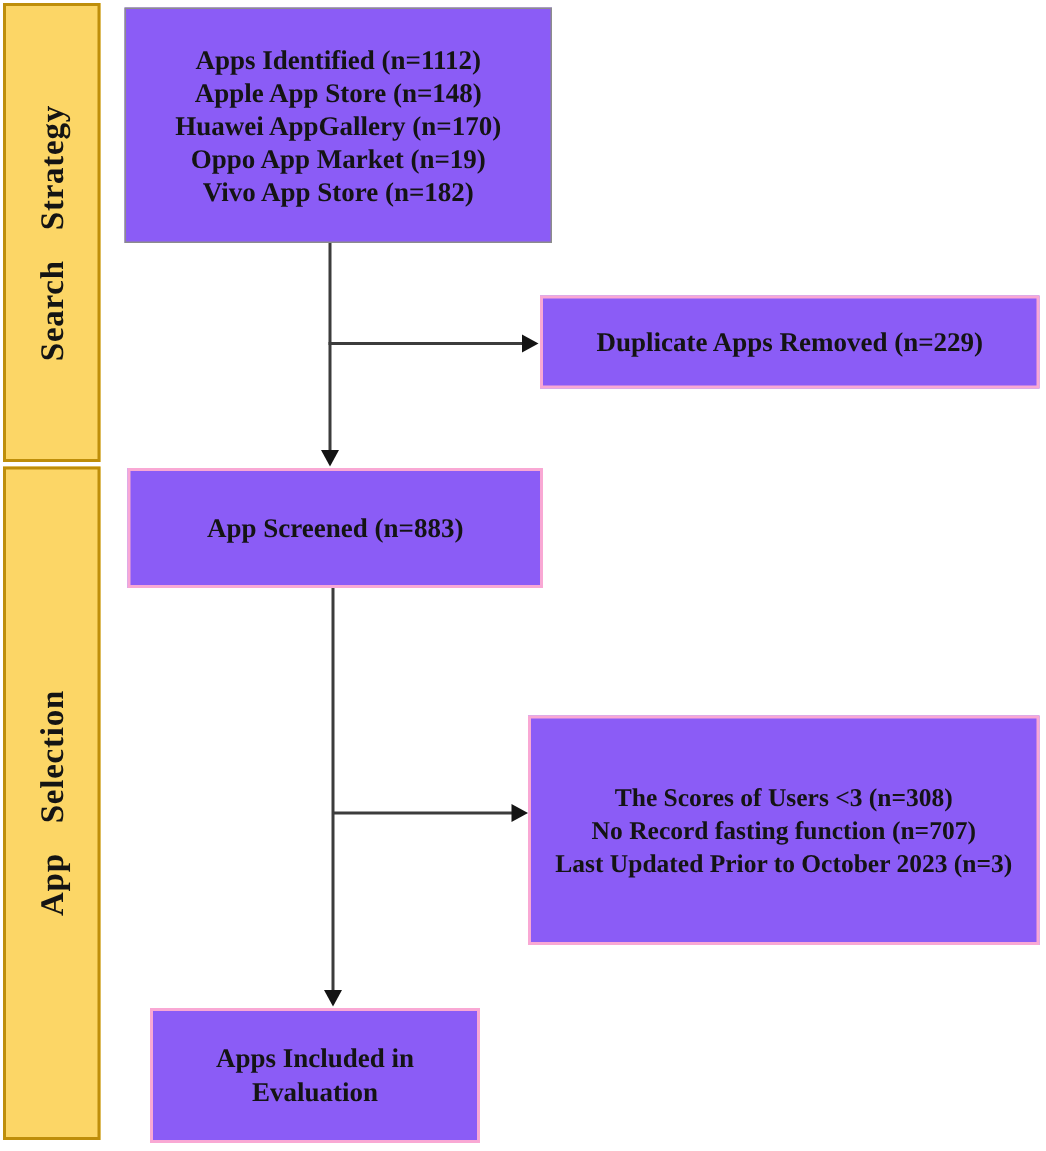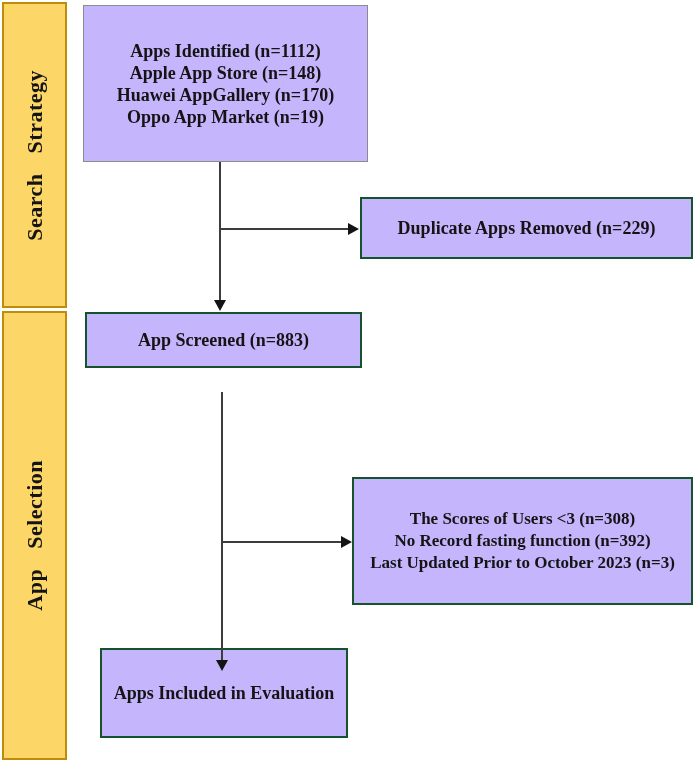--- a/index.html
+++ b/index.html
@@ -33,39 +33,39 @@
     font-size: 22px;
     color: #141414;
     word-spacing: 14px;
     letter-spacing: 0.5px;
     white-space: nowrap;
   }
 
   
   .fbox {
     position: absolute;
-    background: #c4b5fd;
+    background: #8b5cf6;
     box-sizing: border-box;
     display: flex;
     flex-direction: column;
     align-items: center;
     justify-content: center;
     text-align: center;
     font-weight: bold;
     color: #141414;
   }
   .fbox .ln { width: 100%; }
   .border-light { border: 1px solid #8C8C8C; }
-  .border-dark  { border: 2px solid #14532d; }
+  .border-dark  { border: 2px solid #f9a8d4; }
 
   .box-identified { left: 83px;  top: 5px;   width: 285px; height: 157px; font-size: 18px; line-height: 22px; }
   .box-duplicates { left: 360px; top: 197px; width: 333px; height: 62px;  font-size: 18px; line-height: 22px; }
-  .box-screened   { left: 85px;  top: 312px; width: 277px; height: 56px;  font-size: 18px; line-height: 22px; }
-  .box-excluded   { left: 352px; top: 477px; width: 341px; height: 128px; font-size: 17px; line-height: 22px; }
-  .box-included   { left: 100px; top: 648px; width: 248px; height: 90px;  font-size: 18px; line-height: 23px; }
+  .box-screened   { left: 85px;  top: 312px; width: 277px; height: 80px;  font-size: 18px; line-height: 22px; }
+  .box-excluded   { left: 352px; top: 477px; width: 341px; height: 153px; font-size: 17px; line-height: 22px; }
+  .box-included   { left: 100px; top: 672px; width: 220px; height: 90px;  font-size: 18px; line-height: 23px; }
 
   
   .cline { position: absolute; background: #3C3C3C; }
   .line-v1 { left: 219px; top: 162px; width: 1.5px; height: 140px; }
   .line-h1 { left: 219px; top: 228px; width: 131px; height: 1.5px; }
   .line-v2 { left: 221px; top: 392px; width: 1.5px; height: 269px; }
   .line-h2 { left: 222px; top: 541px; width: 120px; height: 1.5px; }
 
   .head { position: absolute; width: 0; height: 0; }
   .head-down {
@@ -93,33 +93,34 @@
   </div>
   <div class="phase phase-2">
     <span class="phase-label">App Selection</span>
   </div>
 
   <div class="fbox border-light box-identified">
     <div class="ln">Apps Identified (n=1112)</div>
     <div class="ln">Apple App Store (n=148)</div>
     <div class="ln">Huawei AppGallery (n=170)</div>
     <div class="ln">Oppo App Market (n=19)</div>
+    <div class="ln">Vivo App Store (n=182)</div>
   </div>
 
   <div class="fbox border-dark box-duplicates">
     <div class="ln">Duplicate Apps Removed (n=229)</div>
   </div>
 
   <div class="fbox border-dark box-screened">
     <div class="ln">App Screened (n=883)</div>
   </div>
 
   <div class="fbox border-dark box-excluded">
     <div class="ln">The Scores of Users &lt;3 (n=308)</div>
-    <div class="ln">No Record fasting function (n=392)</div>
+    <div class="ln">No Record fasting function (n=707)</div>
     <div class="ln">Last Updated Prior to October 2023 (n=3)</div>
   </div>
 
   <div class="fbox border-dark box-included">
     <div class="ln">Apps Included in Evaluation</div>
   </div>
 
   <div class="cline line-v1"></div>
   <div class="head head-down head-v1"></div>
 

